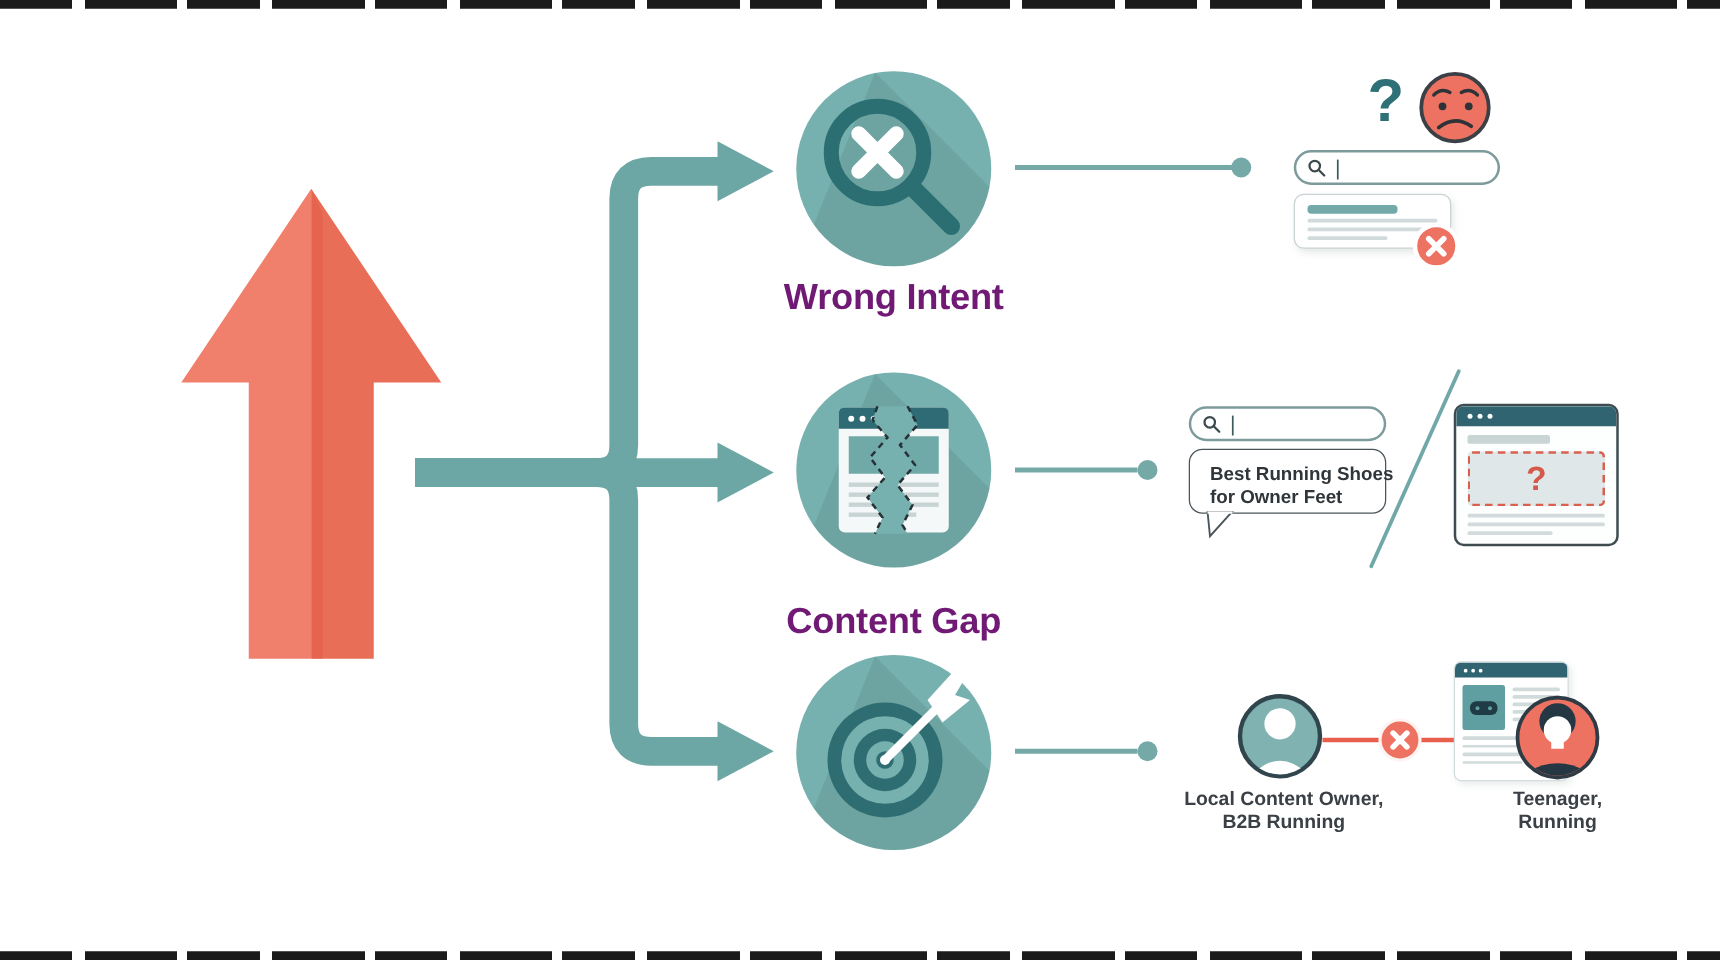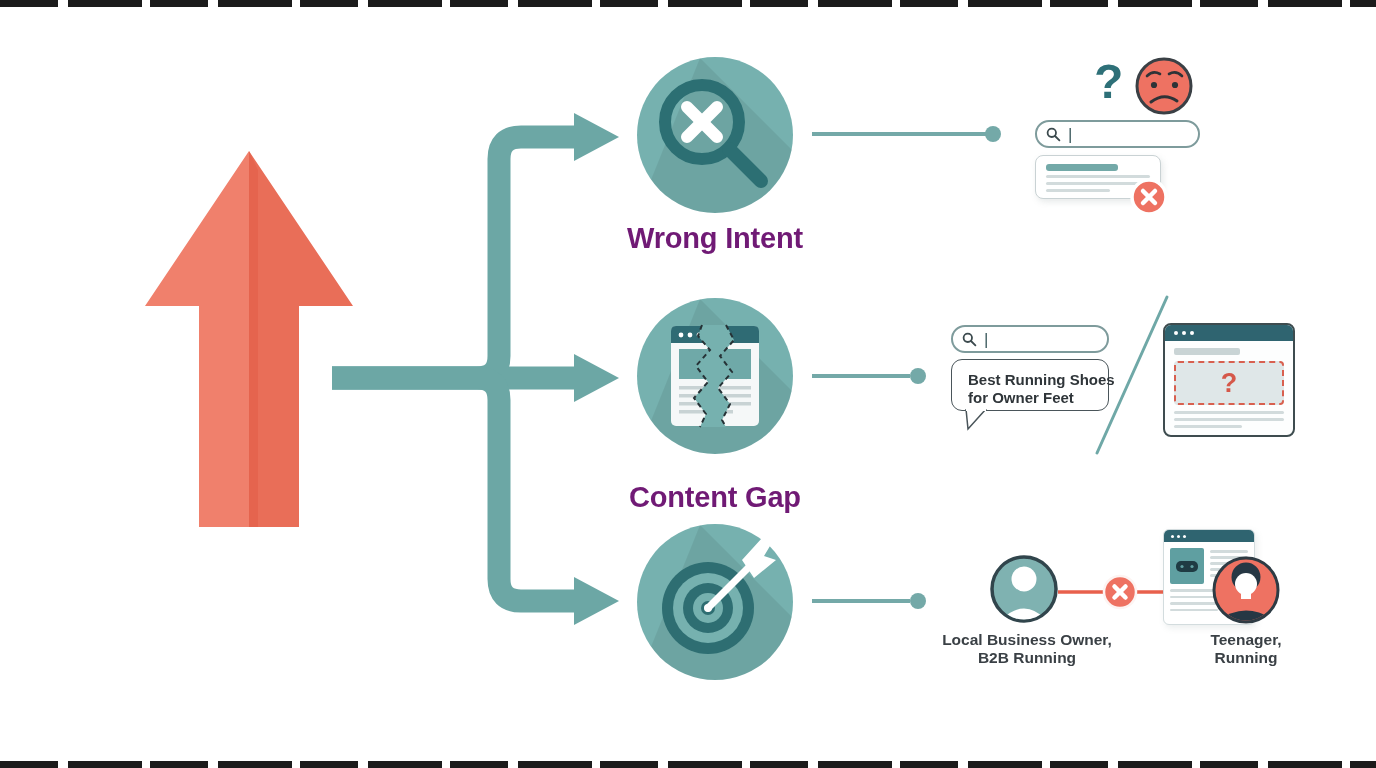--- a/index.html
+++ b/index.html
@@ -254,21 +254,21 @@
       <div class="b4-full">
         <div class="ln" style="margin-top:0"></div>
           <div class="ln"></div>
           <div class="ln"></div>
           <div class="ln short"></div>
       </div>
     </div>
   </div>
 
   <div class="caption cap-1">
-    <div>Local Business Owner,</div>
+    <div>Local Content Owner,</div>
     <div>B2B Running</div>
   </div>
   <div class="caption cap-2">
     <div>Teenager,</div>
     <div>Running</div>
   </div>
 
   <svg class="layer" width="1376" height="768" viewBox="0 0 1376 768">
     <defs>
       <clipPath id="av1">

